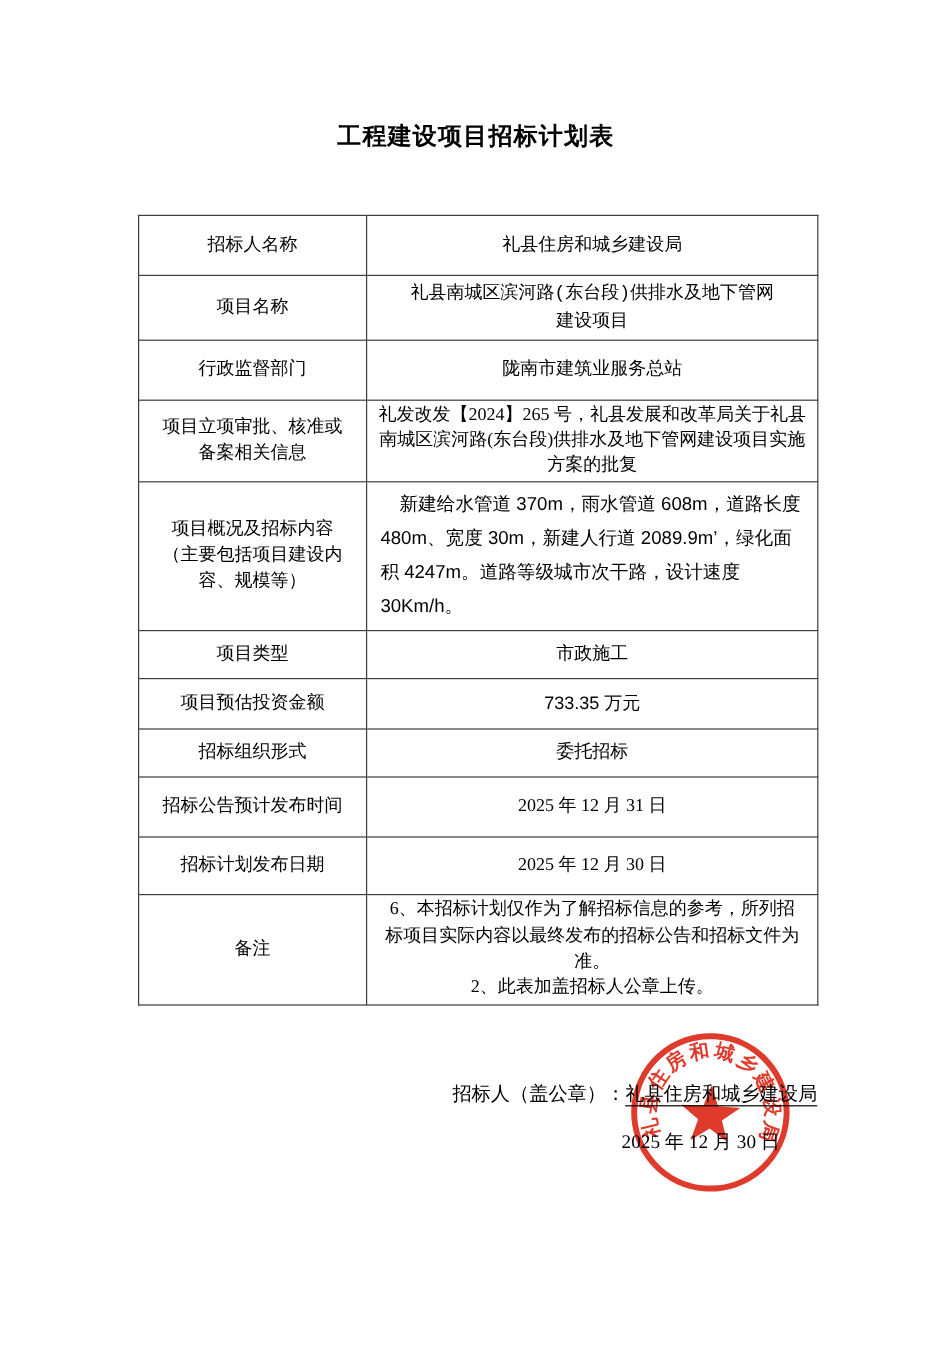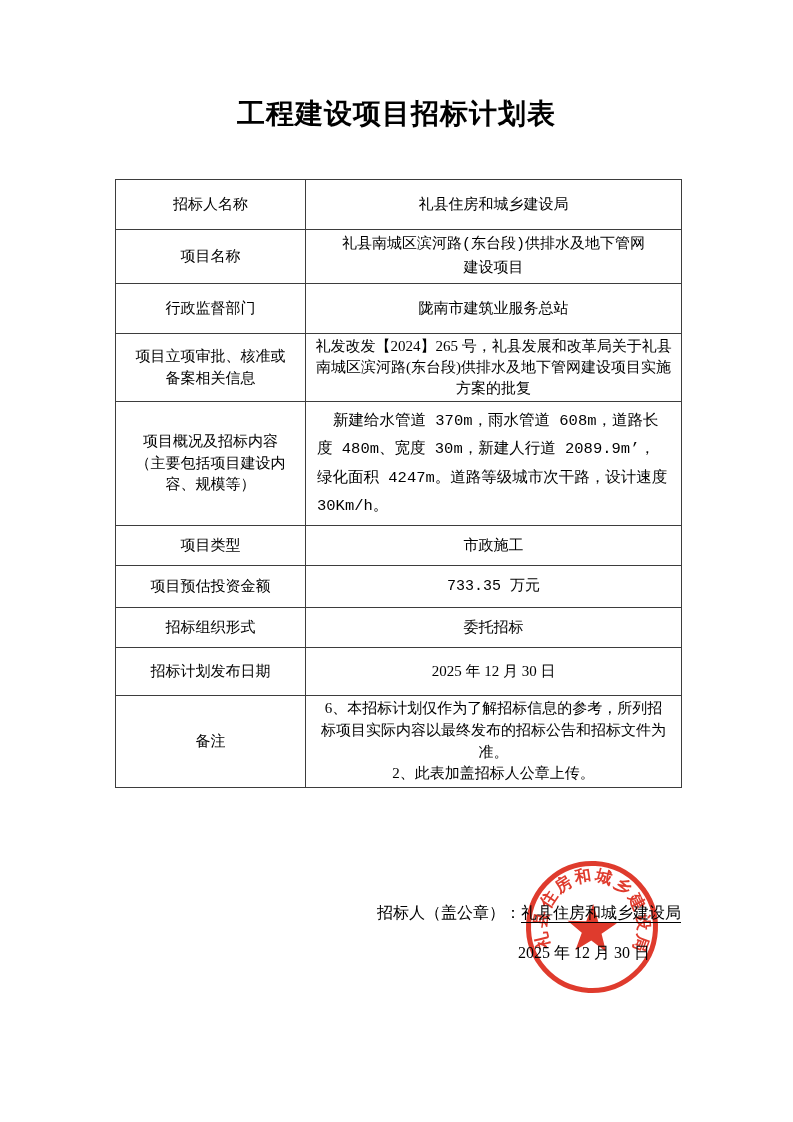--- a/index.html
+++ b/index.html
@@ -13,21 +13,21 @@
     color: #000000;
     overflow: hidden;
   }
   .doc-title {
     position: absolute;
     top: 94px;
     left: 0;
     width: 100%;
     margin: 0;
     text-align: center;
-    font-size: 28px;
+    font-size: 20px;
     line-height: 40px;
     font-weight: bold;
     letter-spacing: 1px;
   }
   table.plan-table {
     position: absolute;
     left: 115px;
     top: 179px;
     width: 566px;
     border-collapse: collapse;
@@ -39,21 +39,21 @@
     font-size: 15px;
     line-height: 1.45;
     vertical-align: middle;
     overflow: hidden;
   }
   .plan-table col.c-label { width: 190px; }
   .plan-table col.c-value { width: 376px; }
   td.cell-label { text-align: center; padding: 2px 14px; }
   td.cell-value { text-align: center; padding: 2px 12px; }
   td.cell-value.align-left { text-align: center; padding: 2px 9px; line-height: 1.4; }
-  td.cell-value.mixed-font { font-family: Liberation Mono, monospace; }
+  td.cell-value.mixed-font { font-family: Liberation Sans, sans-serif; }
   td.cell-value.para {
     text-align: left;
     font-size: 15.5px;
     line-height: 1.82;
     padding: 2px 11px;
     text-indent: 16px;
   }
   tr.h50  { height: 50px; }
   tr.h54  { height: 54px; }
   tr.h64  { height: 64px; }
@@ -145,20 +145,24 @@
         <td class="cell-value">市政施工</td>
       </tr>
       <tr class="h42">
         <td class="cell-label">项目预估投资金额</td>
         <td class="cell-value mixed-font">733.35 万元</td>
       </tr>
       <tr class="h40">
         <td class="cell-label">招标组织形式</td>
         <td class="cell-value">委托招标</td>
       </tr>
+      <tr class="h50">
+        <td class="cell-label">招标公告预计发布时间</td>
+        <td class="cell-value">2025 年 12 月 31 日</td>
+      </tr>
       <tr class="h48">
         <td class="cell-label">招标计划发布日期</td>
         <td class="cell-value">2025 年 12 月 30 日</td>
       </tr>
       <tr class="h92">
         <td class="cell-label">备注</td>
         <td class="cell-value remark-lines">
           <div>6、本招标计划仅作为了解招标信息的参考，所列招标项目实际内容以最终发布的招标公告和招标文件为准。</div>
           <div>2、此表加盖招标人公章上传。</div>
         </td>

